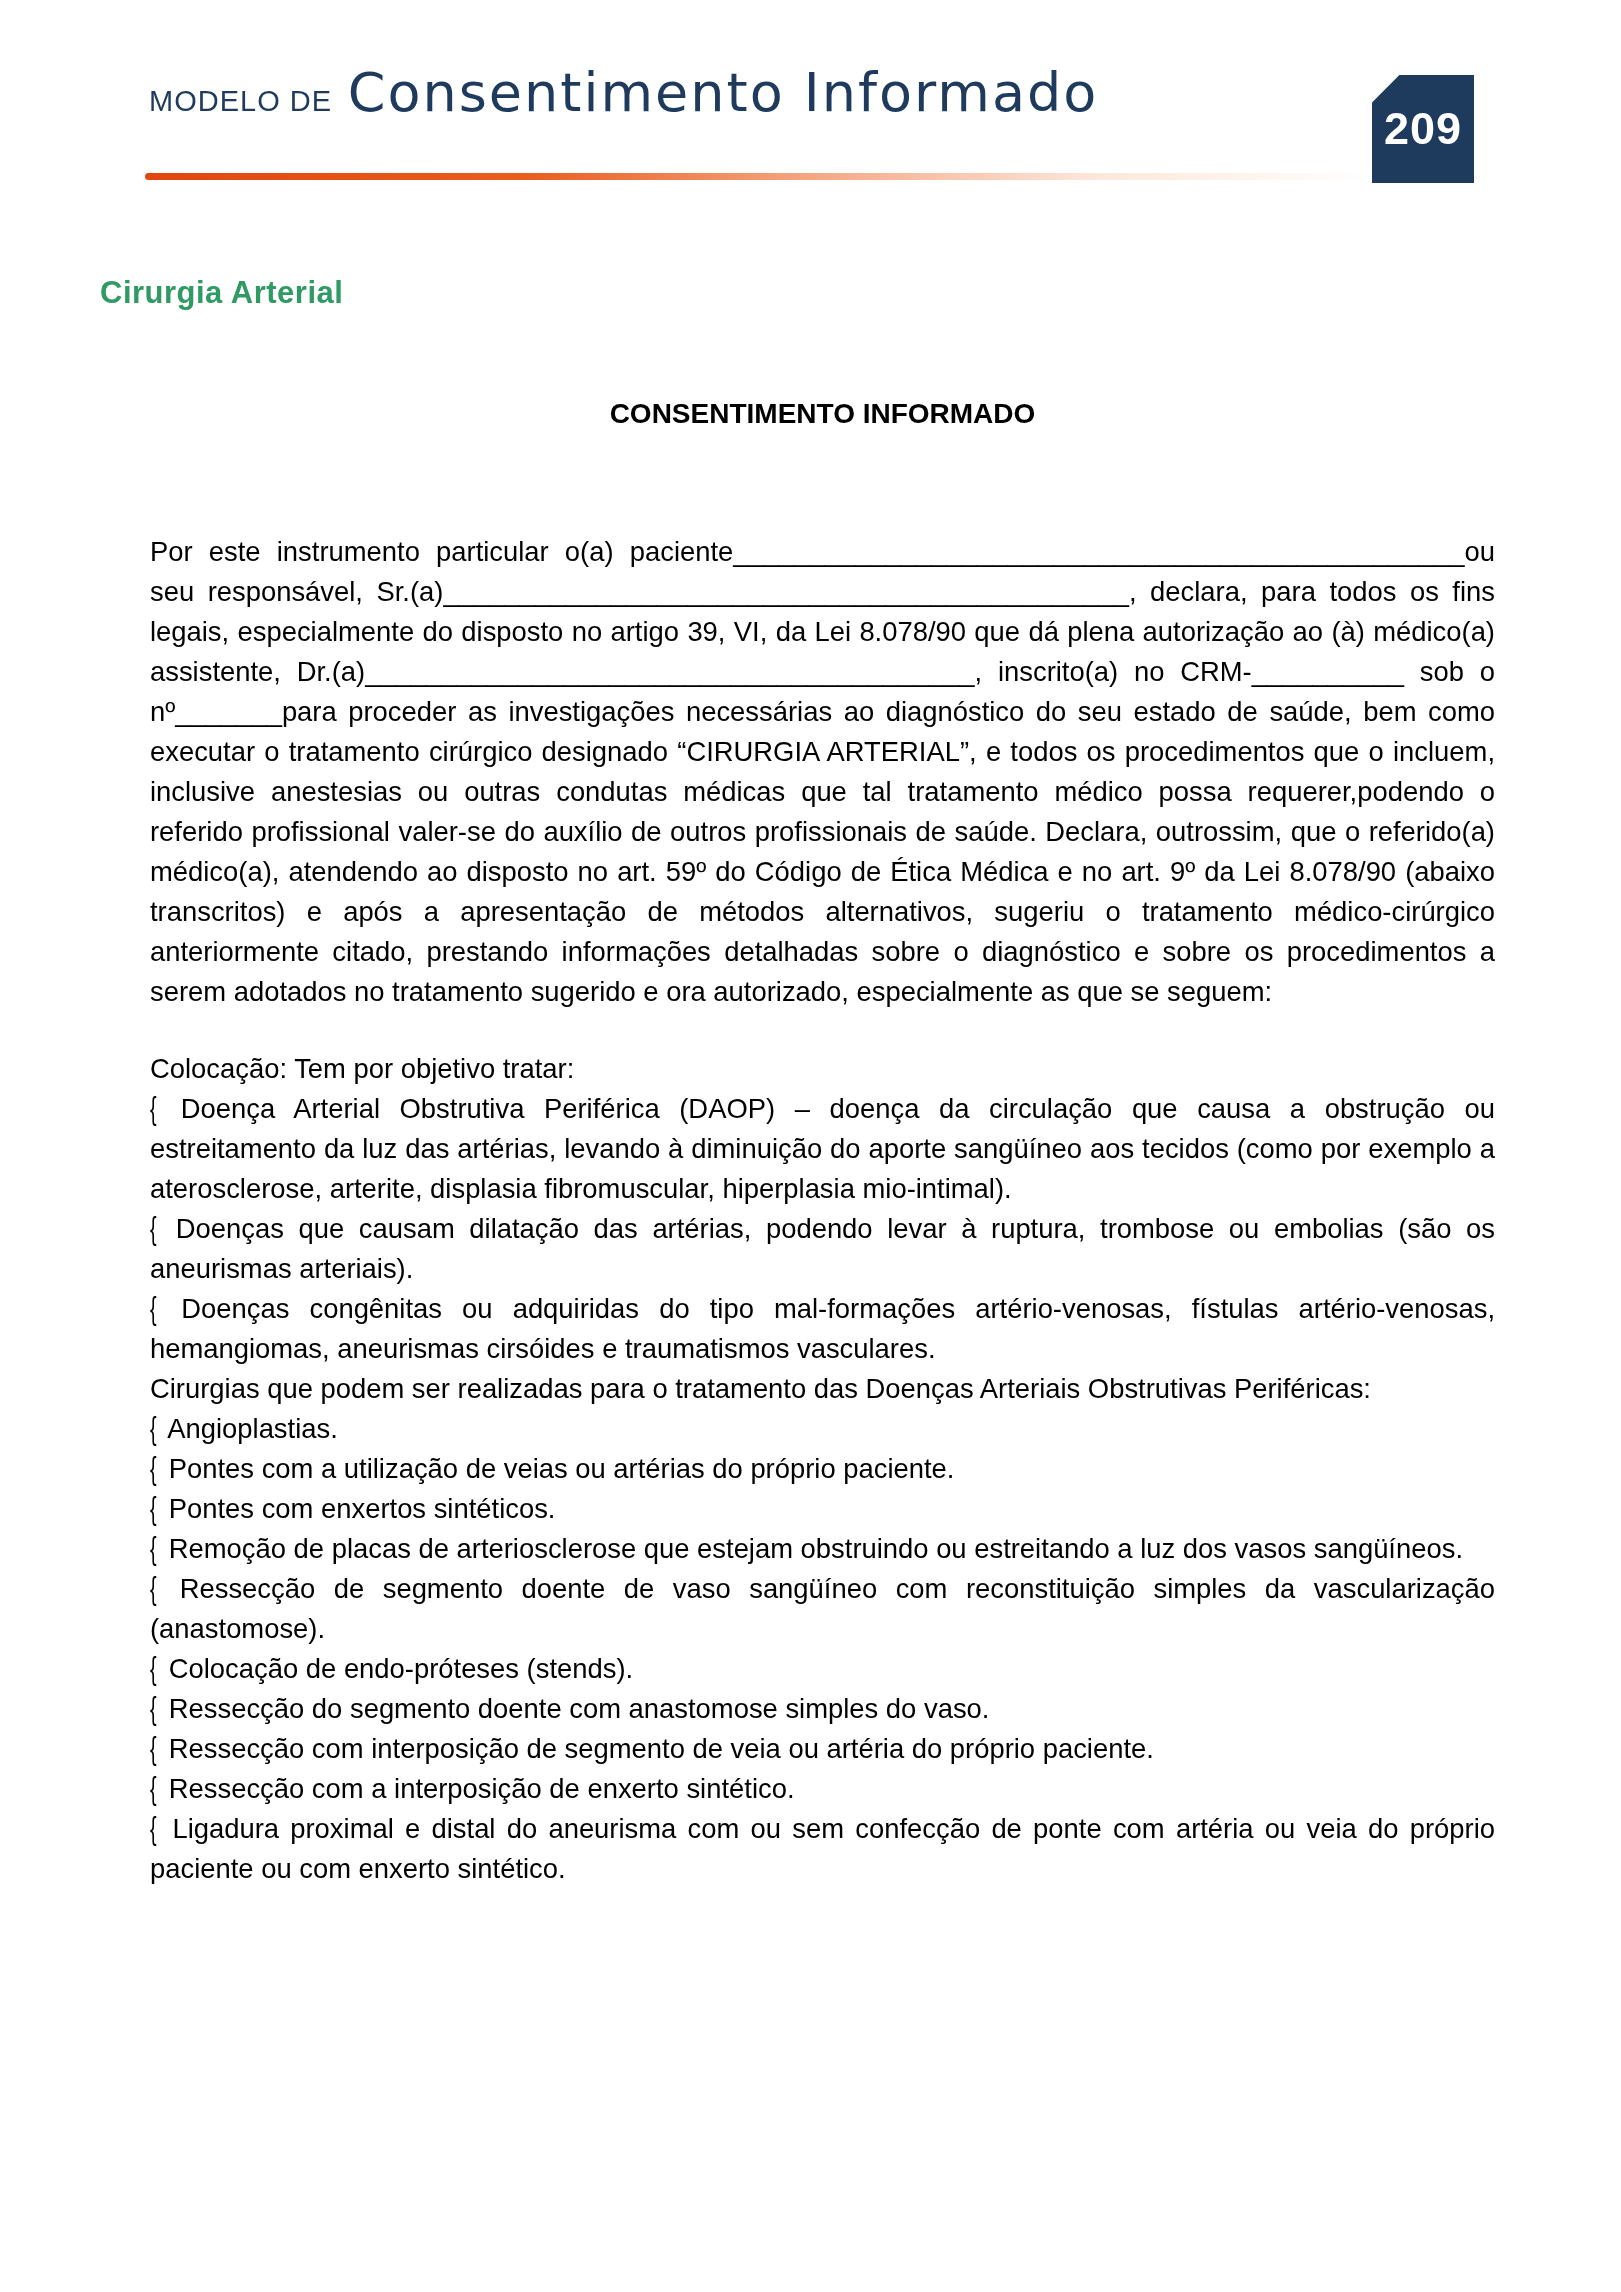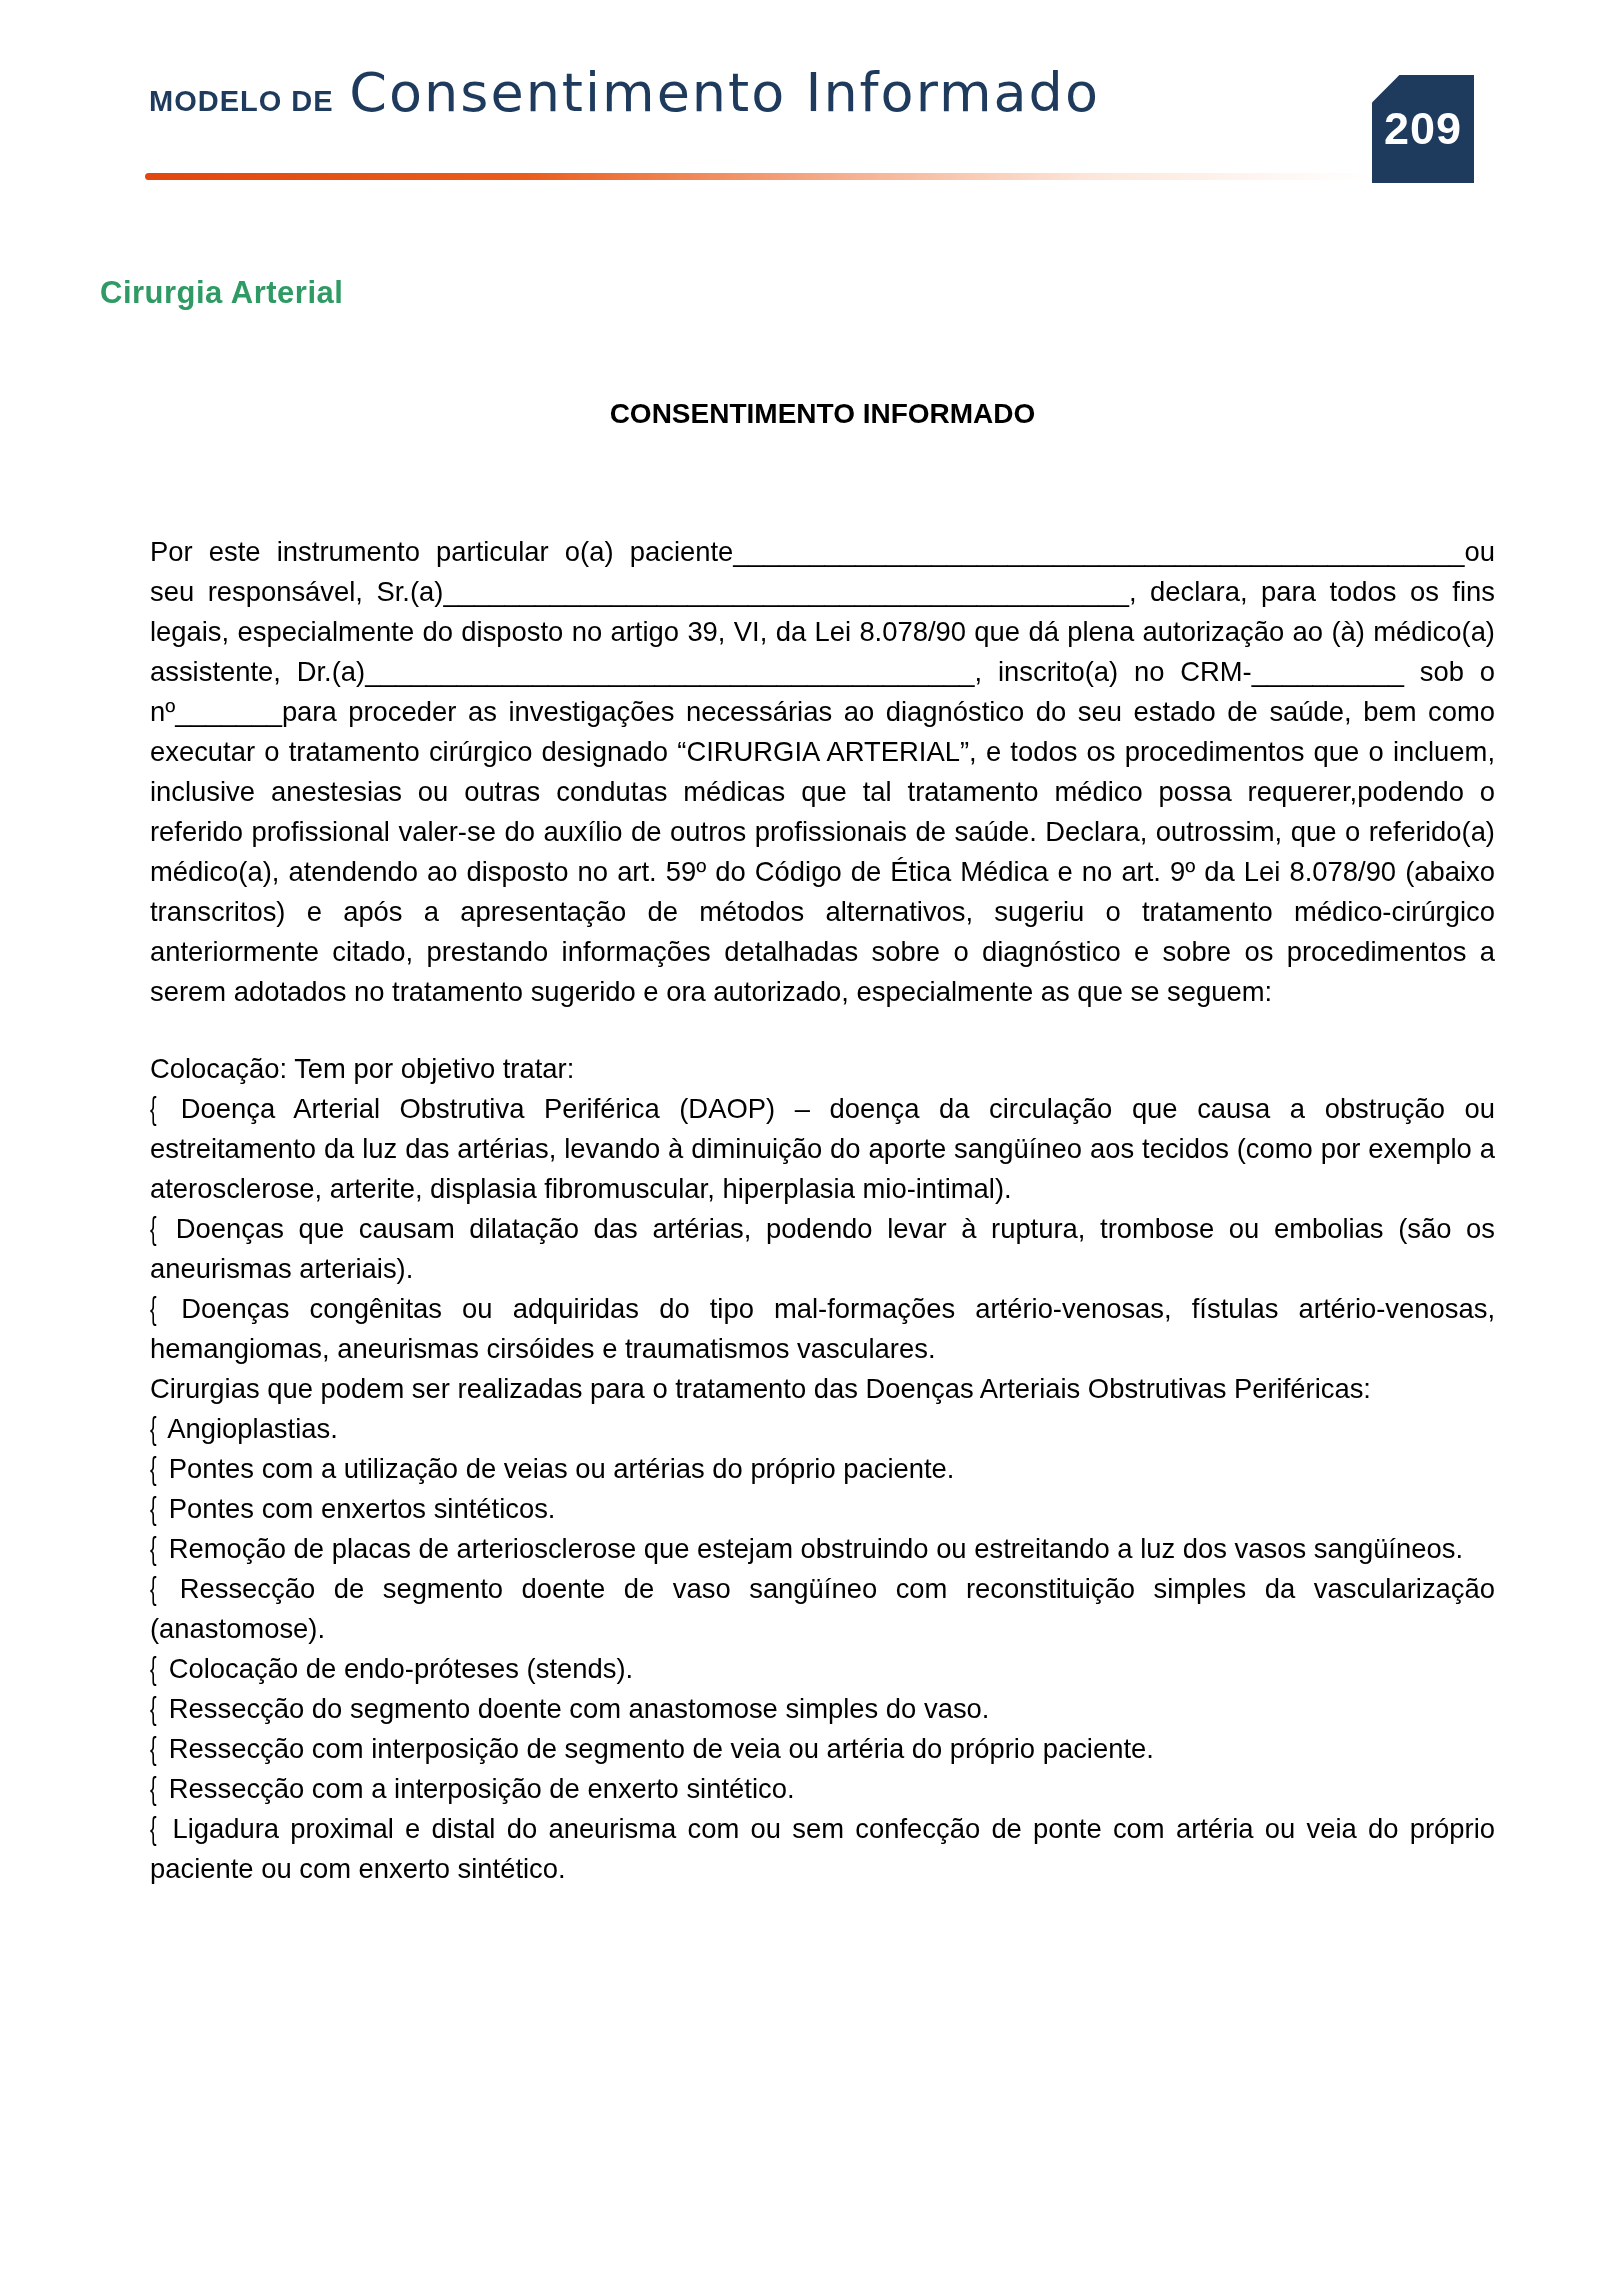--- a/index.html
+++ b/index.html
@@ -12,21 +12,21 @@
     color:#000000;
     overflow:hidden;
   }
   
   .header-row {
     position:absolute; left:149px; top:61px;
     display:flex; align-items:baseline; gap:15.7px;
     color:#1e3a5c; white-space:nowrap;
   }
   .kicker {
-    font-size:29px; font-weight:bold; letter-spacing:1px;
+    font-size:29px; font-weight:normal; letter-spacing:1px;
   }
   .main-title {
     font-family:"DejaVu Sans", sans-serif;
     font-size:54px; font-weight:400; letter-spacing:2px;
   }
   .header-rule {
     position:absolute; left:145px; top:173px; height:6.9px; width:1264px;
     border-radius:3.9px;
     background:linear-gradient(to right,
       #e1470f 0%, #ea5c1c 30%,

